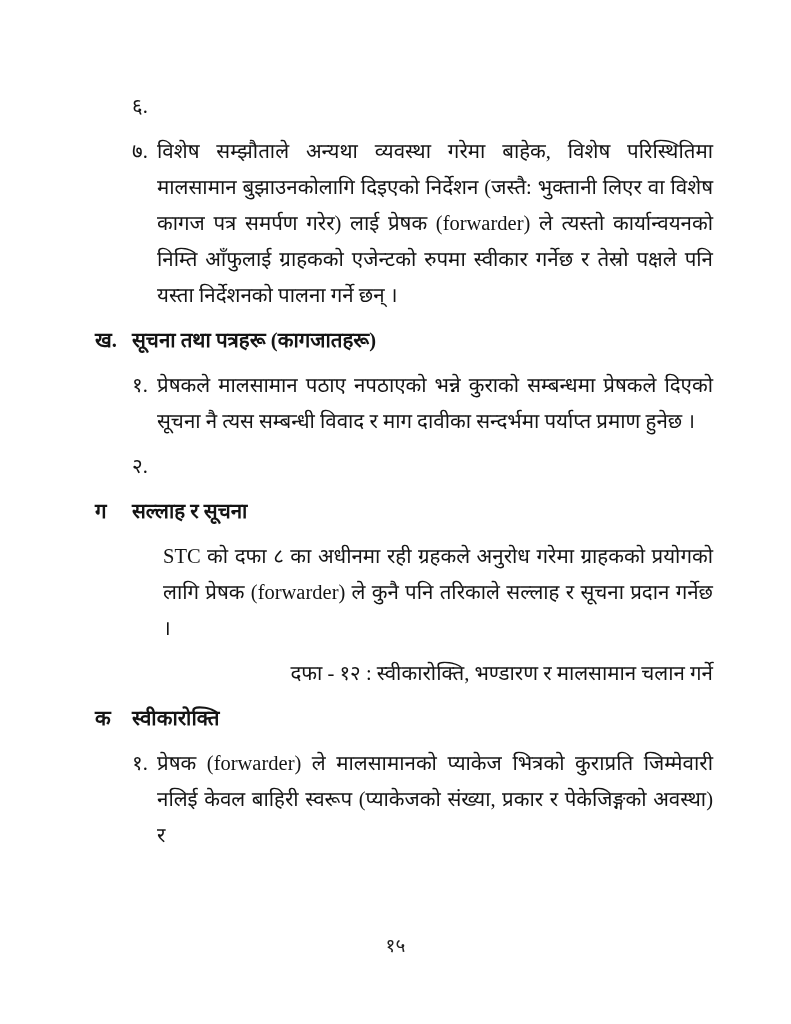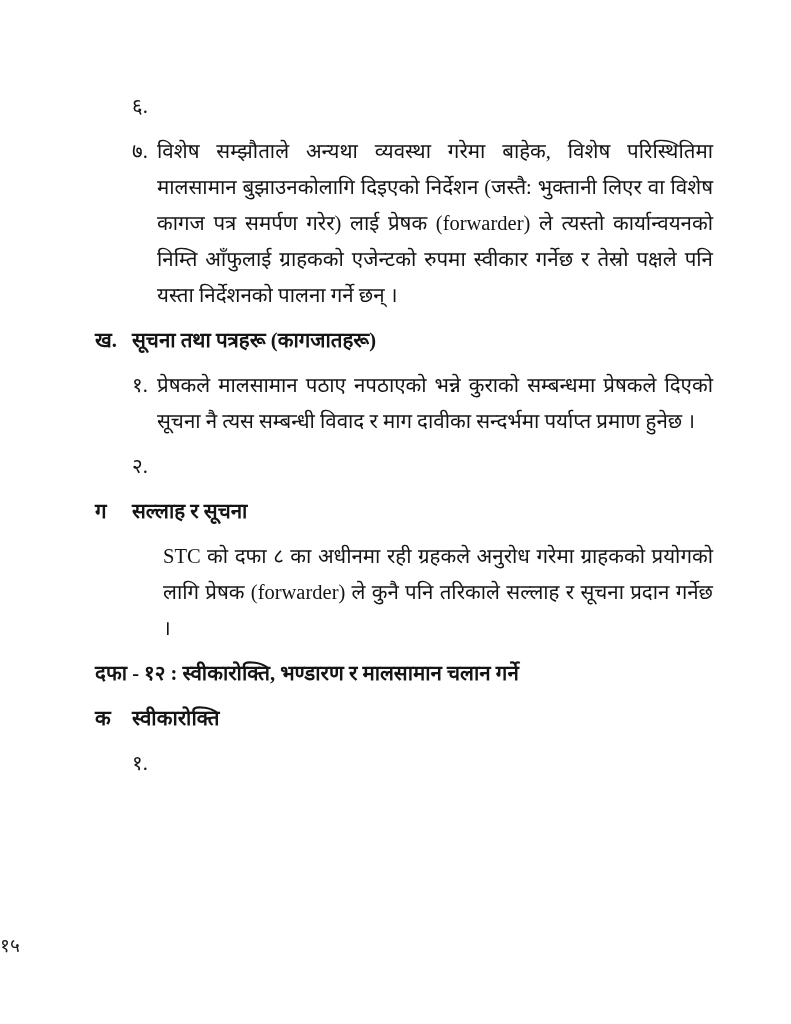--- a/index.html
+++ b/index.html
@@ -11,23 +11,23 @@
   }
   .content{position:absolute;left:95px;top:88px;width:618px;}
   .block{margin-bottom:9px;}
   .num-item{display:flex;align-items:flex-start;}
   .num-item .marker{flex:0 0 25px;margin-left:37px;}
   .num-item .text{flex:1;text-align:justify;}
   .sec-row{display:flex;align-items:flex-start;font-weight:bold;}
   .sec-row .sec-marker{flex:0 0 37px;}
   .sec-row .sec-heading{flex:1;}
   .plain-para{margin-left:68px;text-align:justify;}
-  .clause-heading{text-align:left;font-weight:bold;margin:4px 0 9px 0;}
+  .clause-heading{text-align:right;font-weight:normal;margin:4px 0 9px 0;}
   .pagenum{
-    position:absolute;left:0;right:0;top:928px;text-align:left;
+    position:absolute;left:0;right:0;top:928px;text-align:center;
     font-size:19px;color:#222;
   }
 </style>
 </head>
 <body>
 
 <div class="page">
   <div class="content">
 
     <div class="num-item block">
@@ -62,18 +62,19 @@
 
     <div class="clause-heading">दफा - १२ :  स्वीकारोक्ति, भण्डारण र मालसामान चलान गर्ने</div>
 
     <div class="sec-row block">
       <div class="sec-marker">क</div>
       <div class="sec-heading">स्वीकारोक्ति</div>
     </div>
 
     <div class="num-item block">
       <div class="marker">१.</div>
+      <div class="text">प्रेषक (forwarder) ले मालसामानको प्याकेज भित्रको कुराप्रति जिम्मेवारी नलिई केवल बाहिरी स्वरूप (प्याकेजको संख्या, प्रकार र पेकेजिङ्गको अवस्था) र</div>
     </div>
 
   </div>
 
   <div class="pagenum">१५</div>
 </div>
 
 </body></html>

